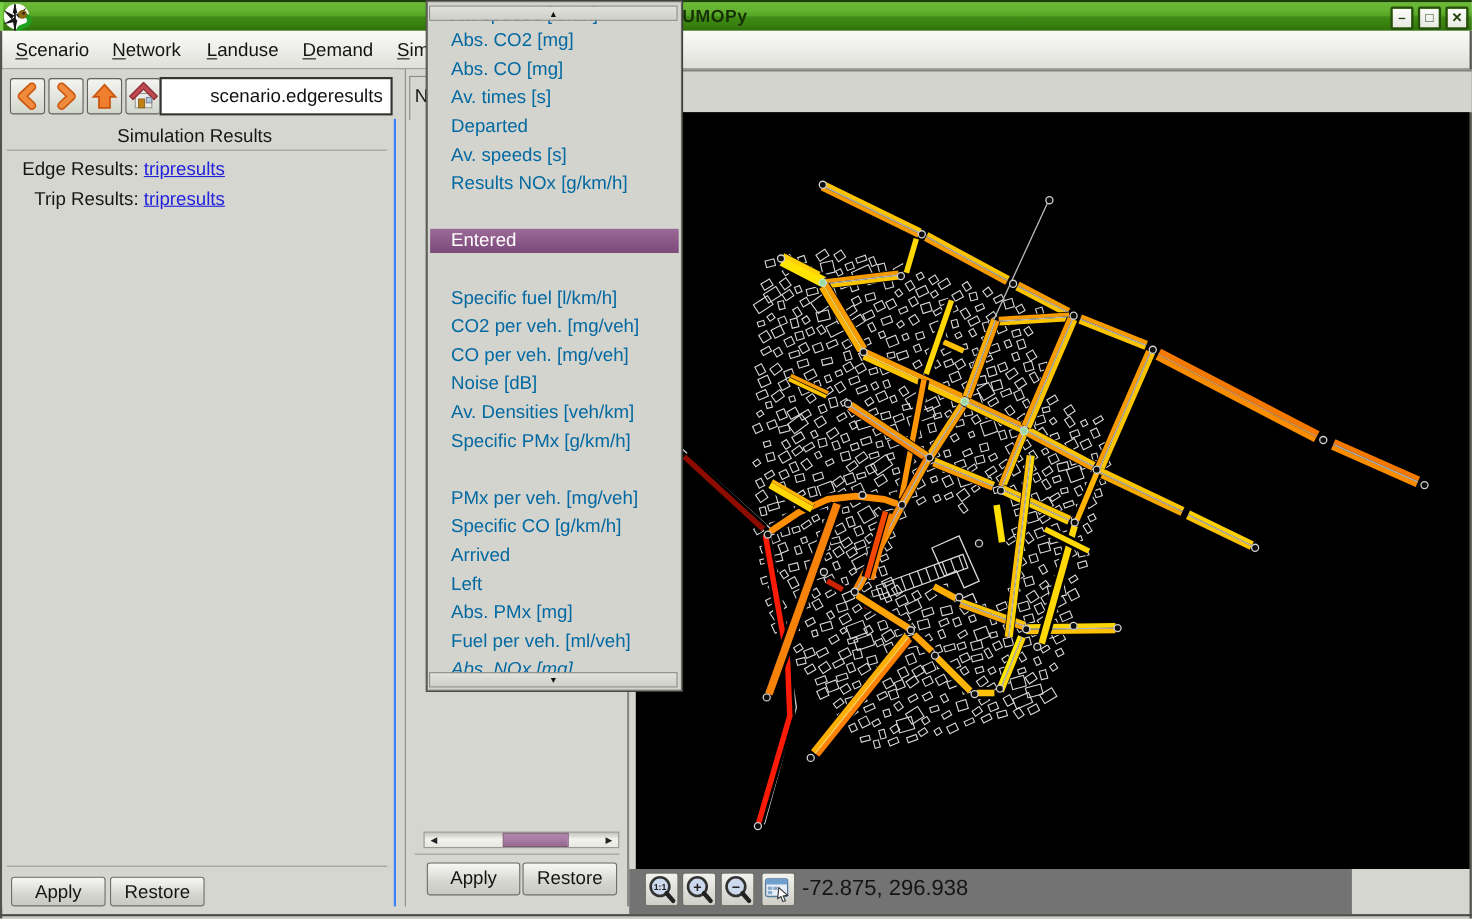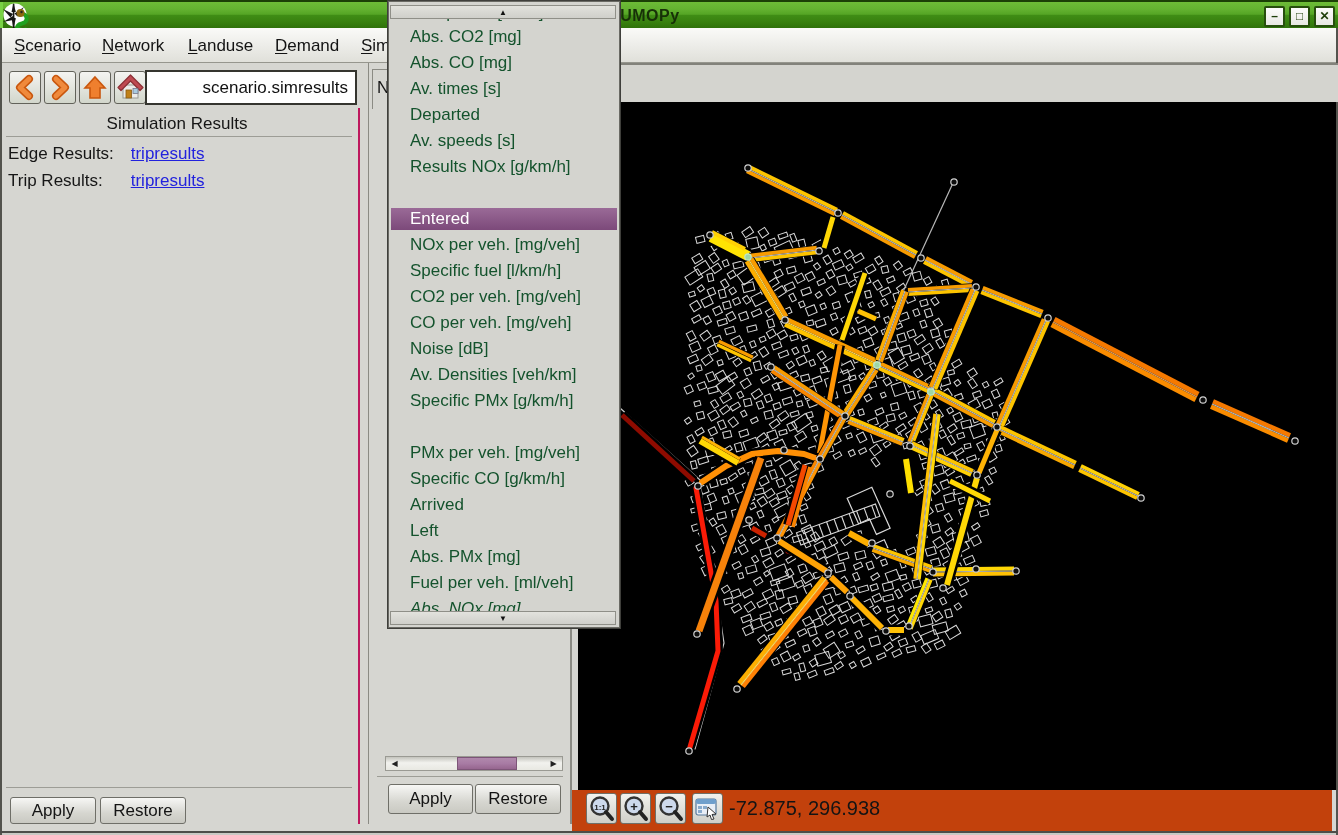--- a/index.html
+++ b/index.html
@@ -19,60 +19,60 @@
 .menuitem u { text-decoration:underline; text-underline-offset:2px;}
 #leftedge { left:0; top:28px; width:2px; height:807px; background:#53534d; }
 #rightedge { left:1336px; top:28px; width:2px; height:807px; background:#53534d; }
 
 
 #lp-toolbar { left:2px; top:63px; width:360px; height:45px; background:#d6d6d1; }
 .navbtn { position:absolute; top:71px; width:32px; height:33px; border:1px solid #62625a; border-radius:3px;
   background:linear-gradient(#f4f4f1, #d2d6cb); }
 #lp-field { position:absolute; left:145px; top:70px; width:212px; height:35px; background:#fff;
   border:2px solid #35352f; font-size:17px; text-align:right; line-height:31px; padding-right:7px; color:#111;}
-#lp-body { left:2px; top:108px; width:358px; height:716px; background:#d6d6d1; border-right:2px solid #be185d;}
+#lp-body { left:2px; top:108px; width:358px; height:716px; background:#d6d6d1; border-right:2px solid #3b82f6;}
 #lp-title { position:absolute; left:0; top:6px; width:350px; text-align:center; font-size:17px; color:#161616;}
 #lp-sep1 { position:absolute; left:4px; top:28px; width:346px; height:1px; background:#9d9d96; }
 #lp-sep2 { position:absolute; left:4px; top:679px; width:346px; height:1px; background:#9d9d96; }
 .lp-row { position:absolute; font-size:17px; color:#161616; }
-.lp-row .lbl { display:inline-block; width:118px; }
+.lp-row .lbl { display:inline-block; width:118px; text-align:right; }
 a.lnk { color:#2222dd; text-decoration:underline; }
 .pbtn { position:absolute; border:1px solid #6f6f68; border-radius:3px;
   background:linear-gradient(#f7f7f5,#d6d6d0 60%,#c9c9c2); font-size:17px; color:#141414;
   text-align:center; }
 
 
 #mp { left:368px; top:63px; width:204px; height:761px; background:#d6d6d1; border-left:1px solid #8b8b84; border-right:2px solid #8b8b84;}
 #mp-tab { position:absolute; left:3px; top:6px; width:30px; height:40px; border:1px solid #8b8b84; border-bottom:none;
   background:#d6d6d1; font-size:17px; color:#161616; padding:8px 0 0 4px; }
 #mp-scroll { position:absolute; left:16px; top:693px; width:178px; height:15px; border:1px solid #9a9a93;
   background:linear-gradient(#c4c4bd,#f2f2ee 45%,#e8e8e2); }
 #mp-thumb { position:absolute; left:71px; top:0px; width:60px; height:13px;
   background:linear-gradient(#b089ac,#a87ba4 50%,#96668f); border:1px solid #7d5578;}
 .scr-arrow { position:absolute; top:1px; width:13px; height:11px; font-size:8px; color:#222; text-align:center; line-height:11px;}
 #mp-sep { position:absolute; left:8px; top:713px; width:186px; height:1px; background:#9d9d96; }
 
 
 #rp-top { left:572px; top:63px; width:766px; height:39px; background:#d4d4cf; border-top:2px solid #82827b;}
 #canvas { left:578px; top:102px; width:758px; height:688px; background:#000; overflow:hidden; }
-#statusbar { left:572px; top:790px; width:760px; height:41px; background:#c2410c; }
+#statusbar { left:572px; top:790px; width:657px; height:41px; background:#737373; }
 .zbtn { position:absolute; top:3px; width:31px; height:31px; border:1px solid #6f6f68; border-radius:3px;
   background:linear-gradient(#f2f2ef,#cfcfc8); }
 #coords { position:absolute; left:157px; top:7px; font-size:20px; color:#141414; }
 #bottomline { left:0px; top:831px; width:1338px; height:2px; background:#4d4d49;}
 #bottombg { left:0px; top:824px; width:1338px; height:7px; background:#d6d6d1;}
 #bottombg2 { left:0px; top:833px; width:1338px; height:2px; background:#c9c9c4;}
 
 
 #dd { left:388px; top:1px; width:232px; height:627px; background:#d4d4cf;
   border:1px solid #6a6a64; box-shadow: 0 0 0 1px #3f3f3b; }
 #dd-inner { position:absolute; left:0; top:0; width:230px; height:625px; overflow:hidden;}
 .dd-strip { position:absolute; left:1px; width:226px; height:14px; background:linear-gradient(#e2e2dd,#cfcfca);
   border:1px solid #8f8f88; text-align:center; font-size:8px; line-height:13px; color:#111;}
-.dd-item { position:absolute; left:2px; width:226px; height:26px; font-size:17px; color:#14532d;
+.dd-item { position:absolute; left:2px; width:226px; height:26px; font-size:17px; color:#0369a1;
   line-height:26px; padding-left:19px; white-space:nowrap;}
 .dd-sel { background:linear-gradient(#9a6a97,#7c497a) no-repeat 0 2px / 100% 22px; color:#fff; }
 </style>
 </head>
 <body>
 <div class="abs" id="bottombg"></div>
 <div class="abs" id="bottombg2"></div>
 <div class="abs" id="titlebar">
   <div class="tleft"></div>
   <svg style="position:absolute;left:3px;top:1px" width="28" height="27" viewBox="0 0 28 27">
@@ -119,21 +119,21 @@
   <g transform="translate(70,0)">
     <path d="M16 6 L26 17 L21 17 L21 27 L11 27 L11 17 L6 17 Z" fill="#ef7f2e" stroke="#c9570e" stroke-width="1.6"></path>
   </g>
   <g transform="translate(105,0)">
     <rect x="9" y="14" width="15" height="13" fill="#ececea" stroke="#9a9a94" stroke-width="1"></rect>
     <path d="M16.5 4 L29 16.5 L26 19.5 L16.5 10 L7 19.5 L4 16.5 Z" fill="#bf4a52" stroke="#8c2f35" stroke-width="1.2" stroke-linejoin="round"></path>
     <rect x="12" y="19" width="5.5" height="8" fill="#c08018" stroke="#8a5a10" stroke-width="0.8"></rect>
     <rect x="19" y="17.5" width="5" height="5" fill="#a8cbe0" stroke="#778" stroke-width="0.8"></rect>
   </g>
 </svg>
-<div class="abs" id="lp-field">scenario.simresults</div>
+<div class="abs" id="lp-field">scenario.edgeresults</div>
 
 <div class="abs" id="lp-body">
   <div id="lp-title">Simulation Results</div>
   <div id="lp-sep1"></div>
   <div class="lp-row" style="left:6px; top:36px;"><span class="lbl">Edge Results:</span> <a class="lnk">tripresults</a></div>
   <div class="lp-row" style="left:6px; top:63px;"><span class="lbl">Trip Results:</span> <a class="lnk">tripresults</a></div>
   <div id="lp-sep2"></div>
   <div class="pbtn" style="left:8px; top:689px; width:86px; height:27px; line-height:25px;">Apply</div>
   <div class="pbtn" style="left:98px; top:689px; width:86px; height:27px; line-height:25px;">Restore</div>
 </div>
@@ -1061,21 +1061,20 @@
   <div id="dd-inner">
     <div class="dd-item" style="top:-2px;">Av. speeds [km/h]</div>
     <div class="dd-strip" style="top:3px; z-index:2;">▲</div>
     <div class="dd-item" style="top:22px">Abs. CO2 [mg]</div>
     <div class="dd-item" style="top:48px">Abs. CO [mg]</div>
     <div class="dd-item" style="top:74px">Av. times [s]</div>
     <div class="dd-item" style="top:100px">Departed</div>
     <div class="dd-item" style="top:126px">Av. speeds [s]</div>
     <div class="dd-item" style="top:152px">Results NOx [g/km/h]</div>
     <div class="dd-item dd-sel" style="top:204px">Entered</div>
-    <div class="dd-item" style="top:230px">NOx per veh. [mg/veh]</div>
     <div class="dd-item" style="top:256px">Specific fuel [l/km/h]</div>
     <div class="dd-item" style="top:282px">CO2 per veh. [mg/veh]</div>
     <div class="dd-item" style="top:308px">CO per veh. [mg/veh]</div>
     <div class="dd-item" style="top:334px">Noise [dB]</div>
     <div class="dd-item" style="top:360px">Av. Densities [veh/km]</div>
     <div class="dd-item" style="top:386px">Specific PMx [g/km/h]</div>
     <div class="dd-item" style="top:438px">PMx per veh. [mg/veh]</div>
     <div class="dd-item" style="top:490px">Arrived</div>
     <div class="dd-item" style="top:464px">Specific CO [g/km/h]</div>
     <div class="dd-item" style="top:516px">Left</div>

